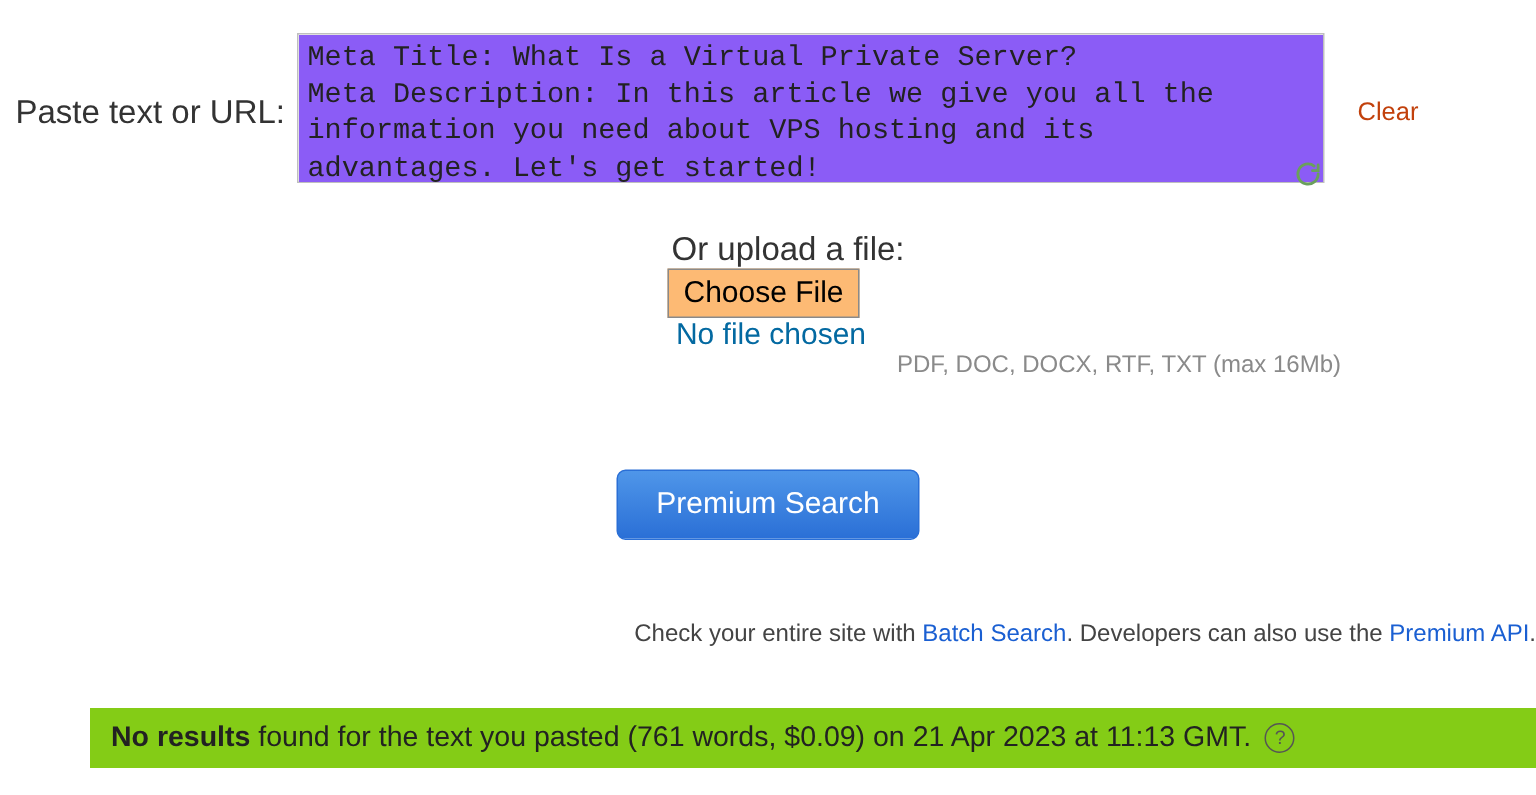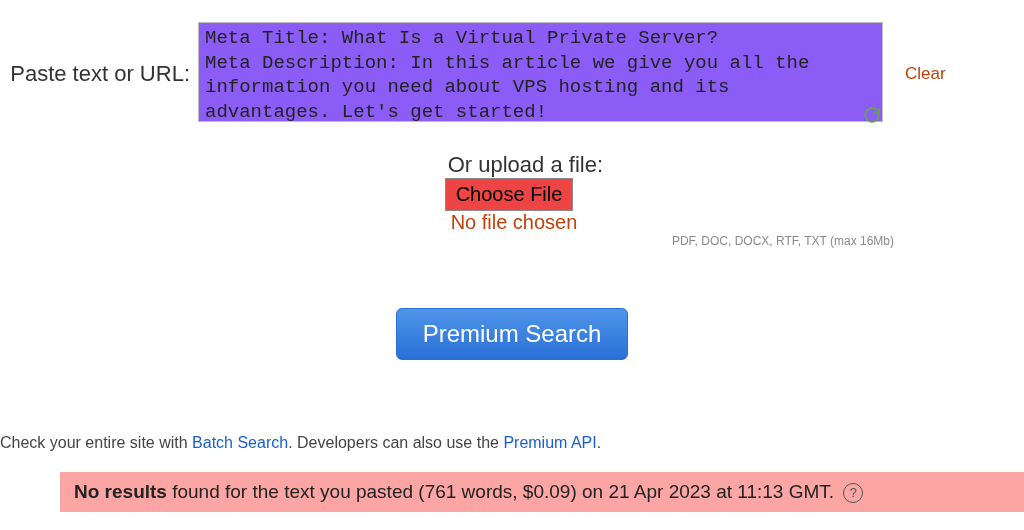--- a/index.html
+++ b/index.html
@@ -16,37 +16,37 @@
     background:#8b5cf6;color:#222;
   }
   .clear-link{margin-left:22px;color:#c2410c;font-size:17px;text-decoration:none;cursor:pointer;}
   .grammarly{
     position:absolute;right:1px;bottom:1px;width:20px;height:20px;
     border-radius:50%;display:flex;align-items:center;justify-content:center;
     color:#6aa05c;font-size:16px;pointer-events:none;
   }
   .file-row{align-items:center;margin-top:26px;flex-direction:column;}
   .choose-btn{
-    font-size:20px;padding:4px 10px;border:1px solid #8a8a8a;background:#ef4444;cursor:pointer;
+    font-size:20px;padding:4px 10px;border:1px solid #8a8a8a;background:#fdba74;cursor:pointer;
     margin-right:6px;
   }
-  .file-status{font-size:20px;color:#c2410c;margin-left:4px;}
-  .file-hint{font-size:12px;color:#8a8a8a;margin-left:auto;margin-right:130px;}
+  .file-status{font-size:20px;color:#0369a1;margin-left:4px;}
+  .file-hint{font-size:16px;color:#8a8a8a;margin-left:auto;margin-right:130px;}
   .premium-wrap{text-align:center;margin-top:60px;}
   .premium-btn{
-    display:inline-block;font-size:24px;color:#fff;
+    display:inline-block;font-size:20px;color:#fff;
     background:linear-gradient(#4f96e9,#2a6fd6);
     border:1px solid #2a6fd6;border-radius:6px;
     padding:11px 26px;cursor:pointer;
   }
-  .site-note{text-align:left;font-size:16px;color:#444;margin-top:74px;}
+  .site-note{text-align:right;font-size:16px;color:#444;margin-top:54px;}
   .site-note a{color:#1a5fd2;text-decoration:none;cursor:pointer;}
   .result-bar{
     position:absolute;left:60px;right:0;bottom:18px;
-    background:#fca5a5;padding:9px 14px;font-size:19px;color:#222;
+    background:#84cc16;padding:9px 14px;font-size:19px;color:#222;
   }
   .result-bar .bold{font-weight:700;}
   .help-icon{
     display:inline-block;width:18px;height:18px;line-height:17px;text-align:center;
     border:1.5px solid #555;border-radius:50%;font-size:13px;color:#555;
     vertical-align:middle;margin-left:4px;cursor:pointer;
   }
 </style>
 </head>
 <body>

